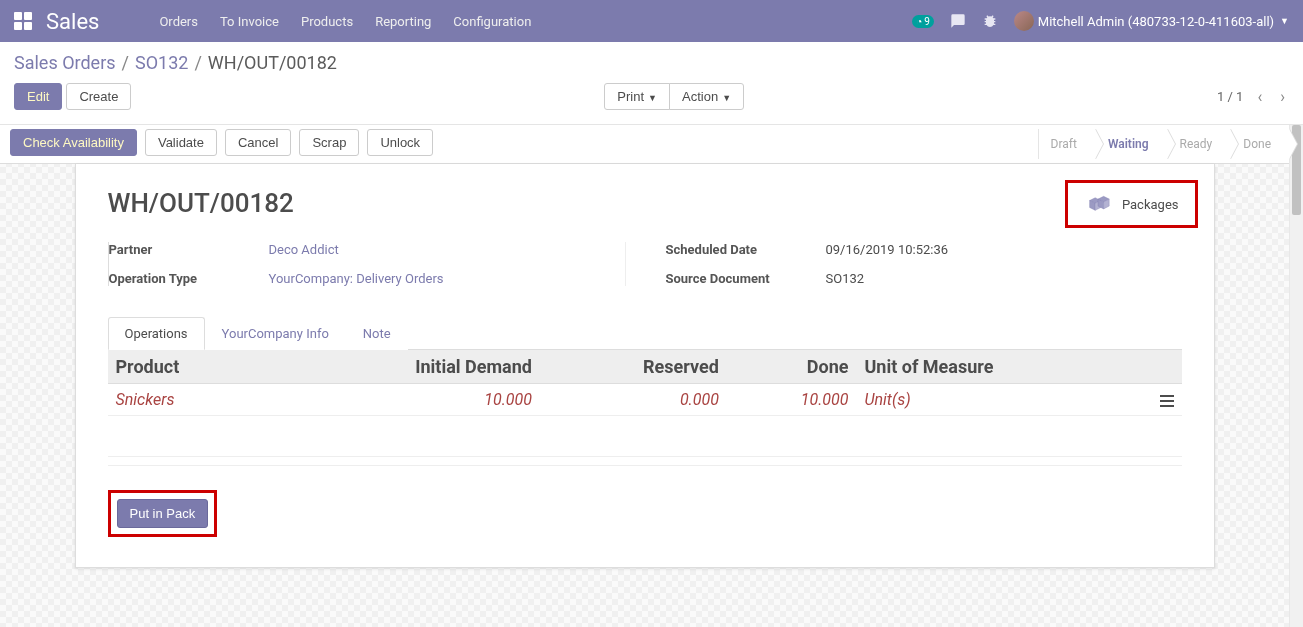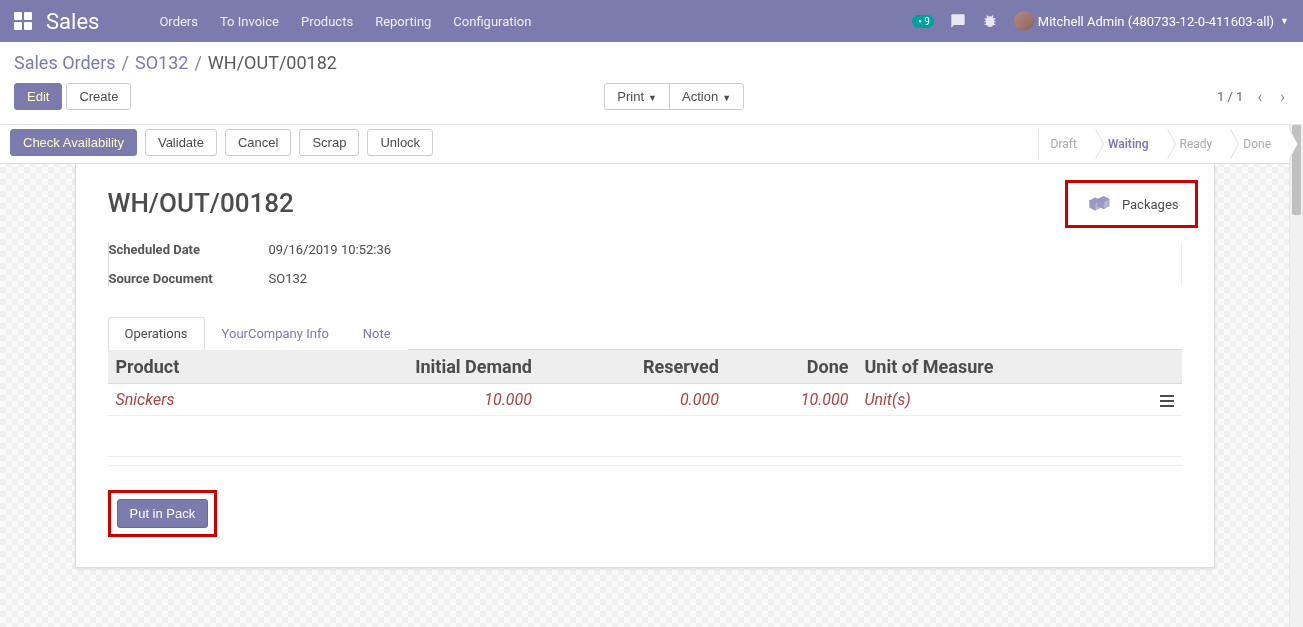--- a/index.html
+++ b/index.html
@@ -184,20 +184,30 @@
           <polygon points="24,10 24,20 16,24 16,14" fill="#b3b2d2"></polygon>
           <polygon points="20,8 28,4 36,8 28,12"></polygon>
           <polygon points="20,8 20,18 28,22 28,12"></polygon>
           <polygon points="36,8 36,18 28,22 28,12" fill="#b3b2d2"></polygon>
         </g>
       </svg>
       <span>Packages</span>
     </div>
     
     <div class="sheet-group">
+      <div class="sheet-col">
+        <div class="field-row">
+          <div class="field-label">Partner</div>
+          <div class="field-value"><a>Deco Addict</a></div>
+        </div>
+        <div class="field-row">
+          <div class="field-label">Operation Type</div>
+          <div class="field-value"><a>YourCompany: Delivery Orders</a></div>
+        </div>
+      </div>
       <div class="sheet-col">
         <div class="field-row">
           <div class="field-label">Scheduled Date</div>
           <div class="field-value">09/16/2019 10:52:36</div>
         </div>
         <div class="field-row">
           <div class="field-label">Source Document</div>
           <div class="field-value">SO132</div>
         </div>
       </div>

